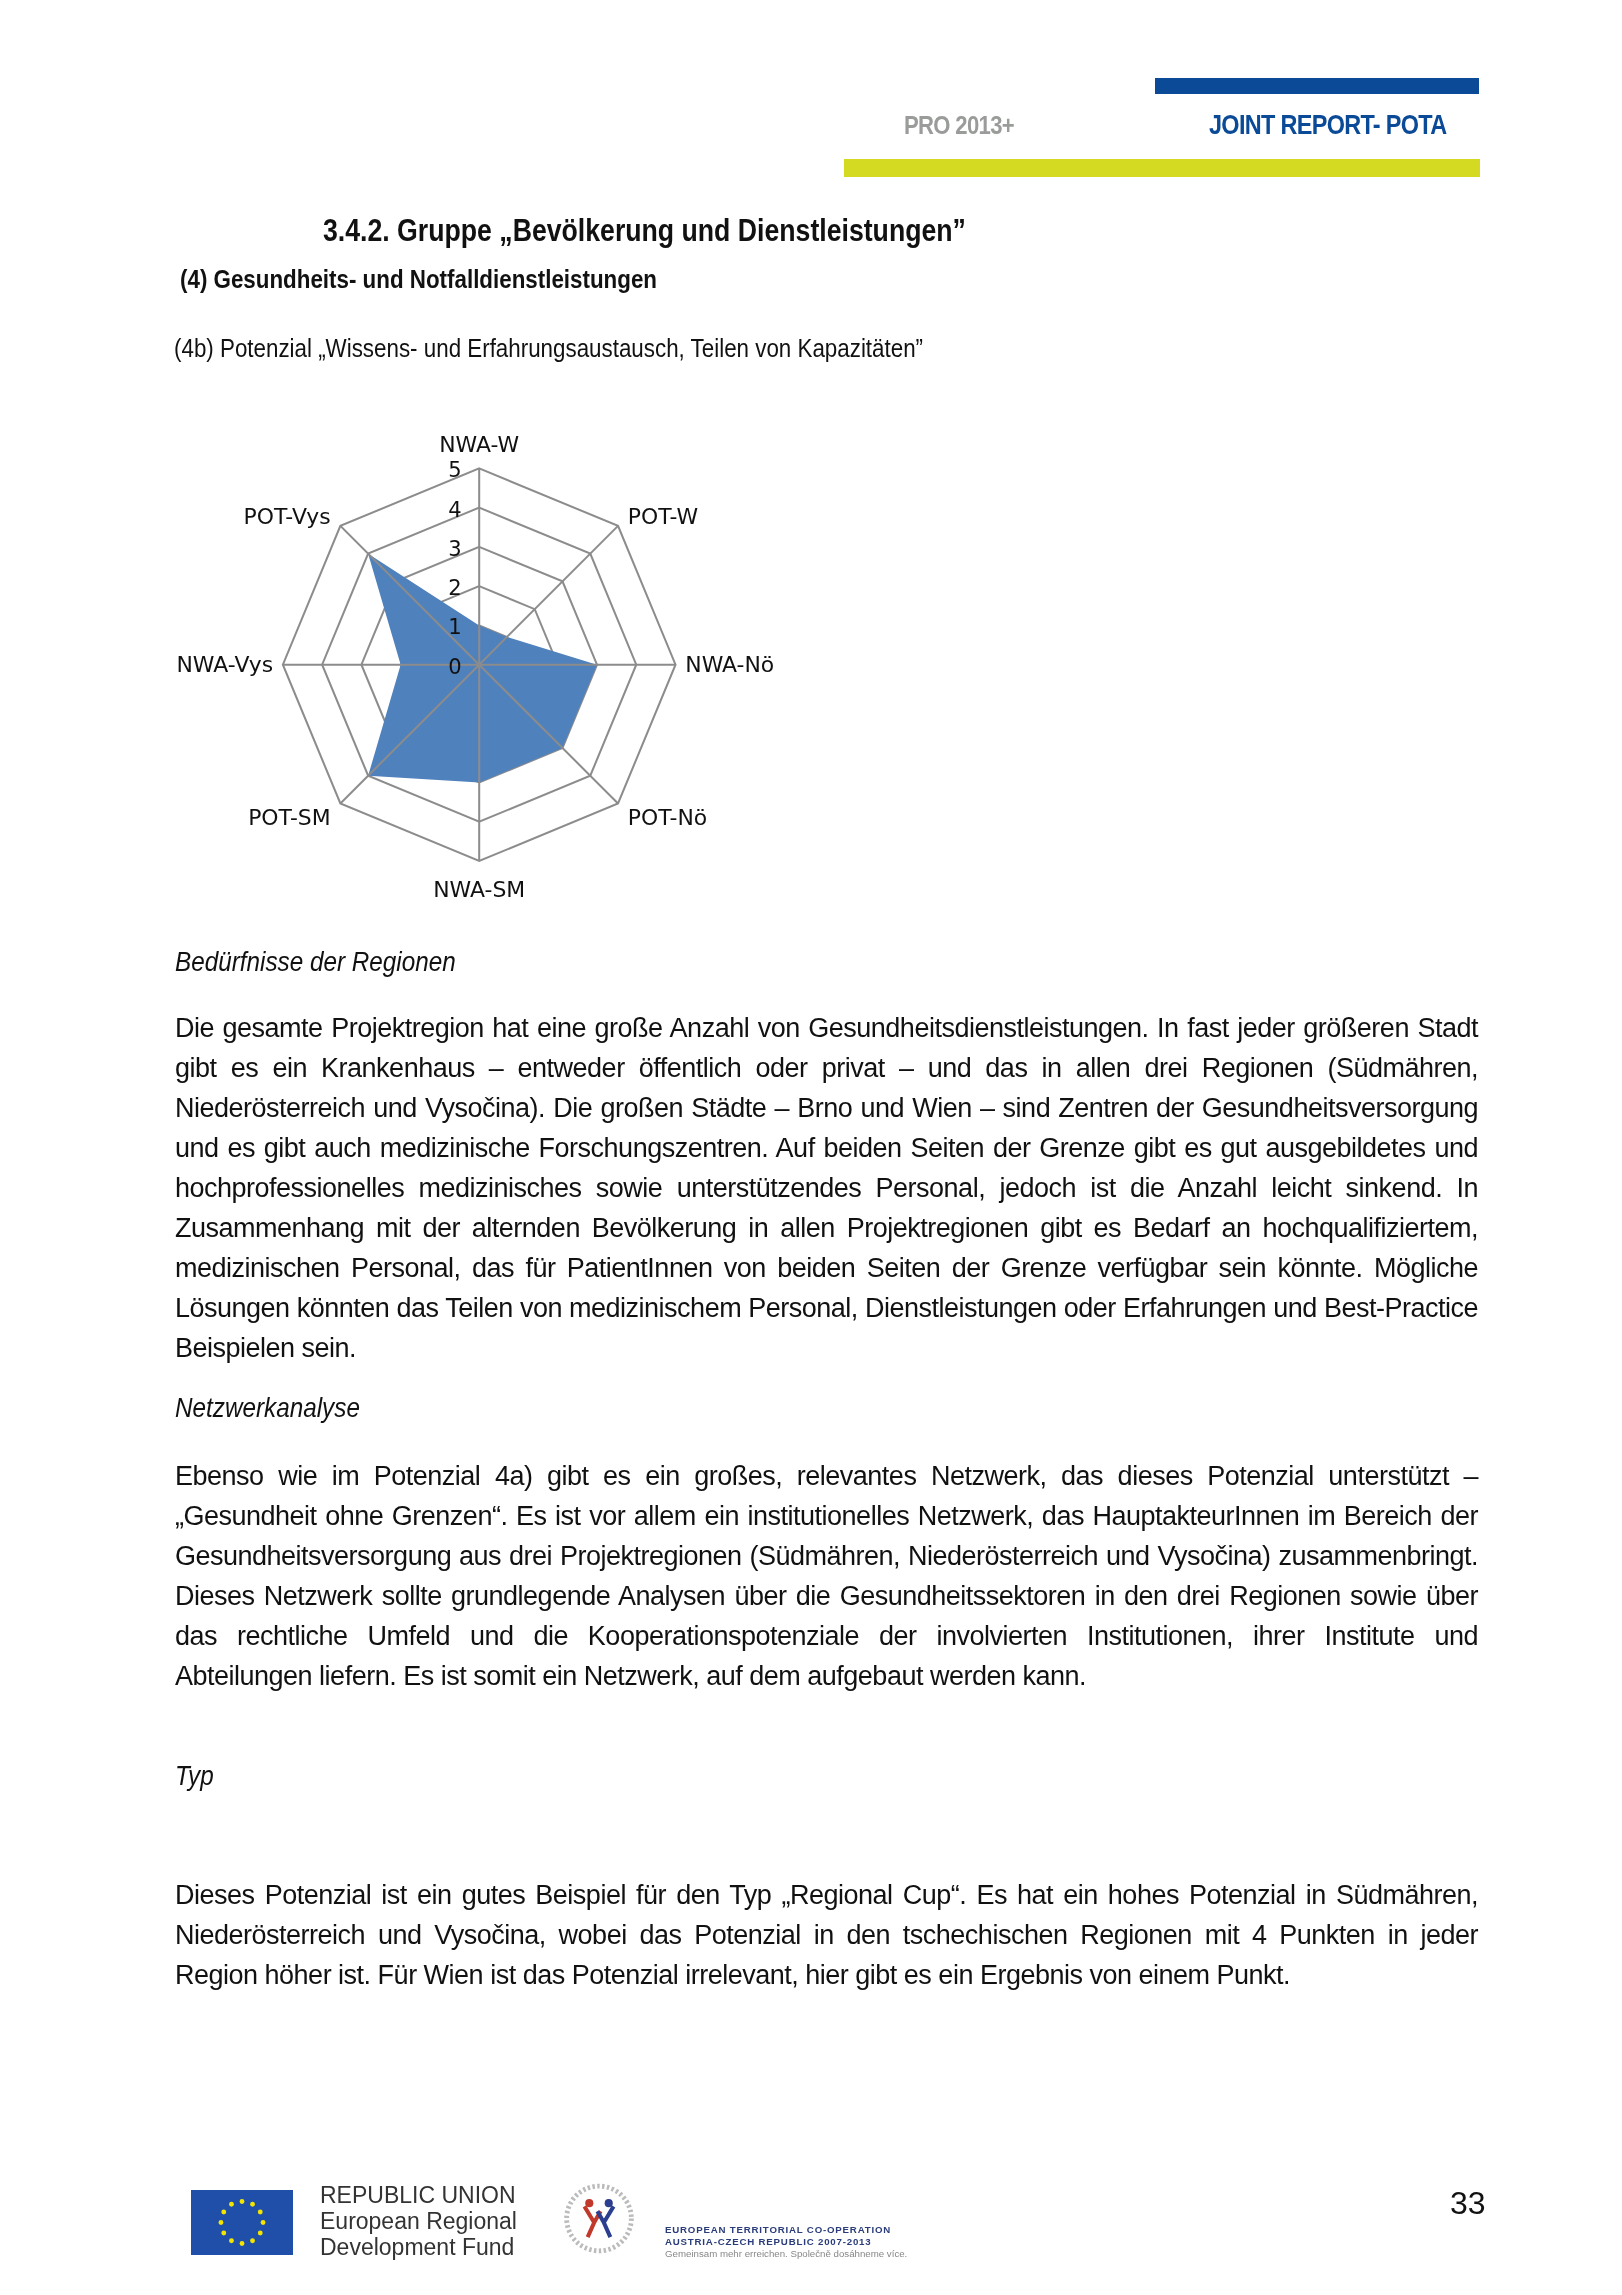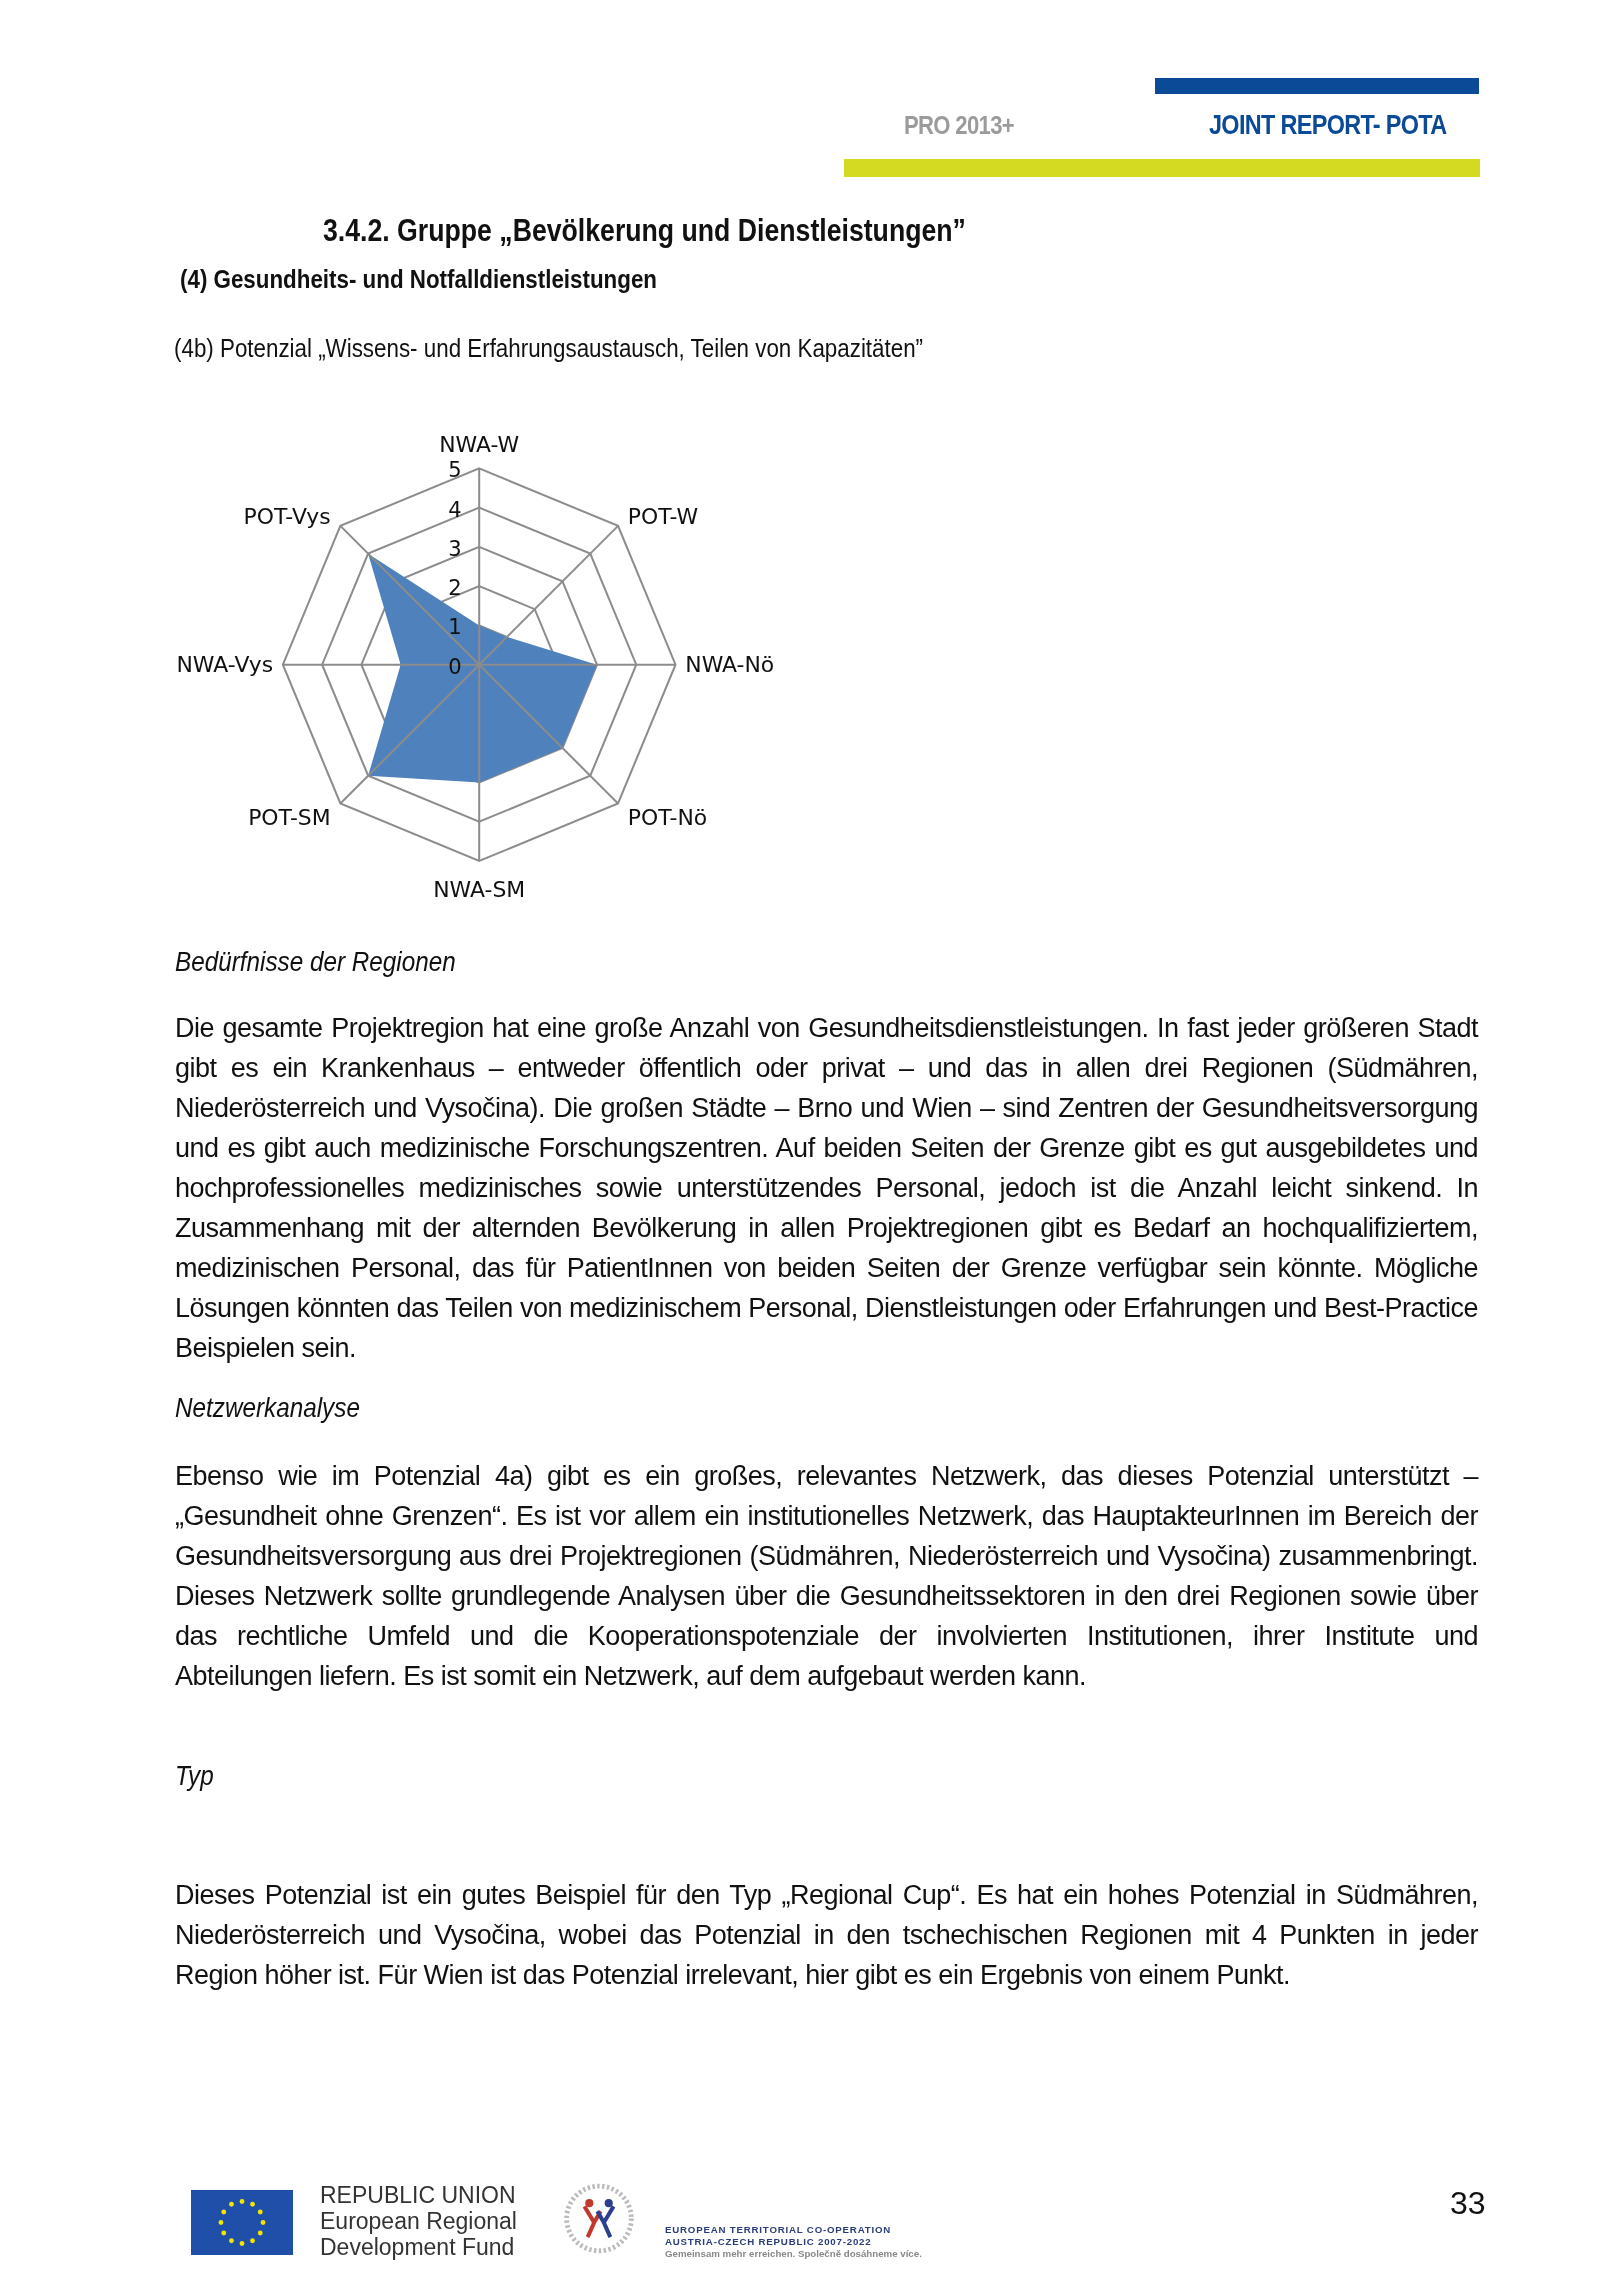--- a/index.html
+++ b/index.html
@@ -12,21 +12,21 @@
   .h1 { position: absolute; left: 323px; top: 213px; font-size: 31px; font-weight: bold; transform: scaleX(0.86); transform-origin: left; white-space: nowrap; }
   .h2 { position: absolute; left: 180px; top: 264px; font-size: 26px; font-weight: bold; transform: scaleX(0.86); transform-origin: left; white-space: nowrap; }
   .h3 { position: absolute; left: 174px; top: 333px; font-size: 26px; transform: scaleX(0.86); transform-origin: left; white-space: nowrap; }
   #radar { position: absolute; left: 162px; top: 422px; }
   .sec-title { position: absolute; left: 175px; font-size: 27.6px; font-style: italic; transform: scaleX(0.88); transform-origin: left; white-space: nowrap; }
   .para { position: absolute; left: 175px; width: 1303px; font-size: 27px; line-height: 40px; text-align: justify; letter-spacing: -0.5px; }
   .footer-flag { position: absolute; left: 191px; top: 2190px; width: 102px; height: 65px; background: #1f4fa8; }
   .footer-eu { position: absolute; left: 320px; top: 2182px; font-size: 23px; line-height: 26px; color: #333; }
   .footer-logo { position: absolute; left: 560px; top: 2174px; width: 78px; height: 89px; }
   .footer-etc { position: absolute; left: 649px; top: 2224px; font-size: 9.7px; line-height: 12px; color: #2a3d7a; font-weight: bold; letter-spacing: 0.8px; margin-left: 16px; }
-  .footer-etc .sub { color: #888; font-weight: bold; letter-spacing: 0; }
+  .footer-etc .sub { color: #888; font-weight: normal; letter-spacing: 0; }
   .page-num { position: absolute; left: 1450px; top: 2185px; font-size: 32px; }
 </style>
 </head>
 <body>
 
 <div class="hdr-blue"></div>
 <div class="hdr-pro">PRO 2013+</div>
 <div class="hdr-joint">JOINT REPORT- POTA</div>
 <div class="hdr-yellow"></div>
 
@@ -115,17 +115,17 @@
 </div>
 <svg class="footer-logo" viewBox="0 0 96 110">
   <circle cx="48" cy="55" r="40" fill="none" stroke="#bbb" stroke-width="6" stroke-dasharray="3 3"></circle>
   <path d="M30 40 L42 60 L34 78 M42 60 L50 46" stroke="#c0392b" stroke-width="5" fill="none"></path>
   <circle cx="36" cy="36" r="5" fill="#c0392b"></circle>
   <path d="M66 40 L54 60 L62 78 M54 60 L46 46" stroke="#2c3e8f" stroke-width="5" fill="none"></path>
   <circle cx="60" cy="36" r="5" fill="#2c3e8f"></circle>
 </svg>
 <div class="footer-etc">
   <div>EUROPEAN TERRITORIAL CO-OPERATION</div>
-  <div>AUSTRIA-CZECH REPUBLIC 2007-2022</div>
+  <div>AUSTRIA-CZECH REPUBLIC 2007-2013</div>
   <div class="sub">Gemeinsam mehr erreichen. Společně dosáhneme více.</div>
 </div>
 <div class="page-num">33</div>
 
 
 </body></html>

